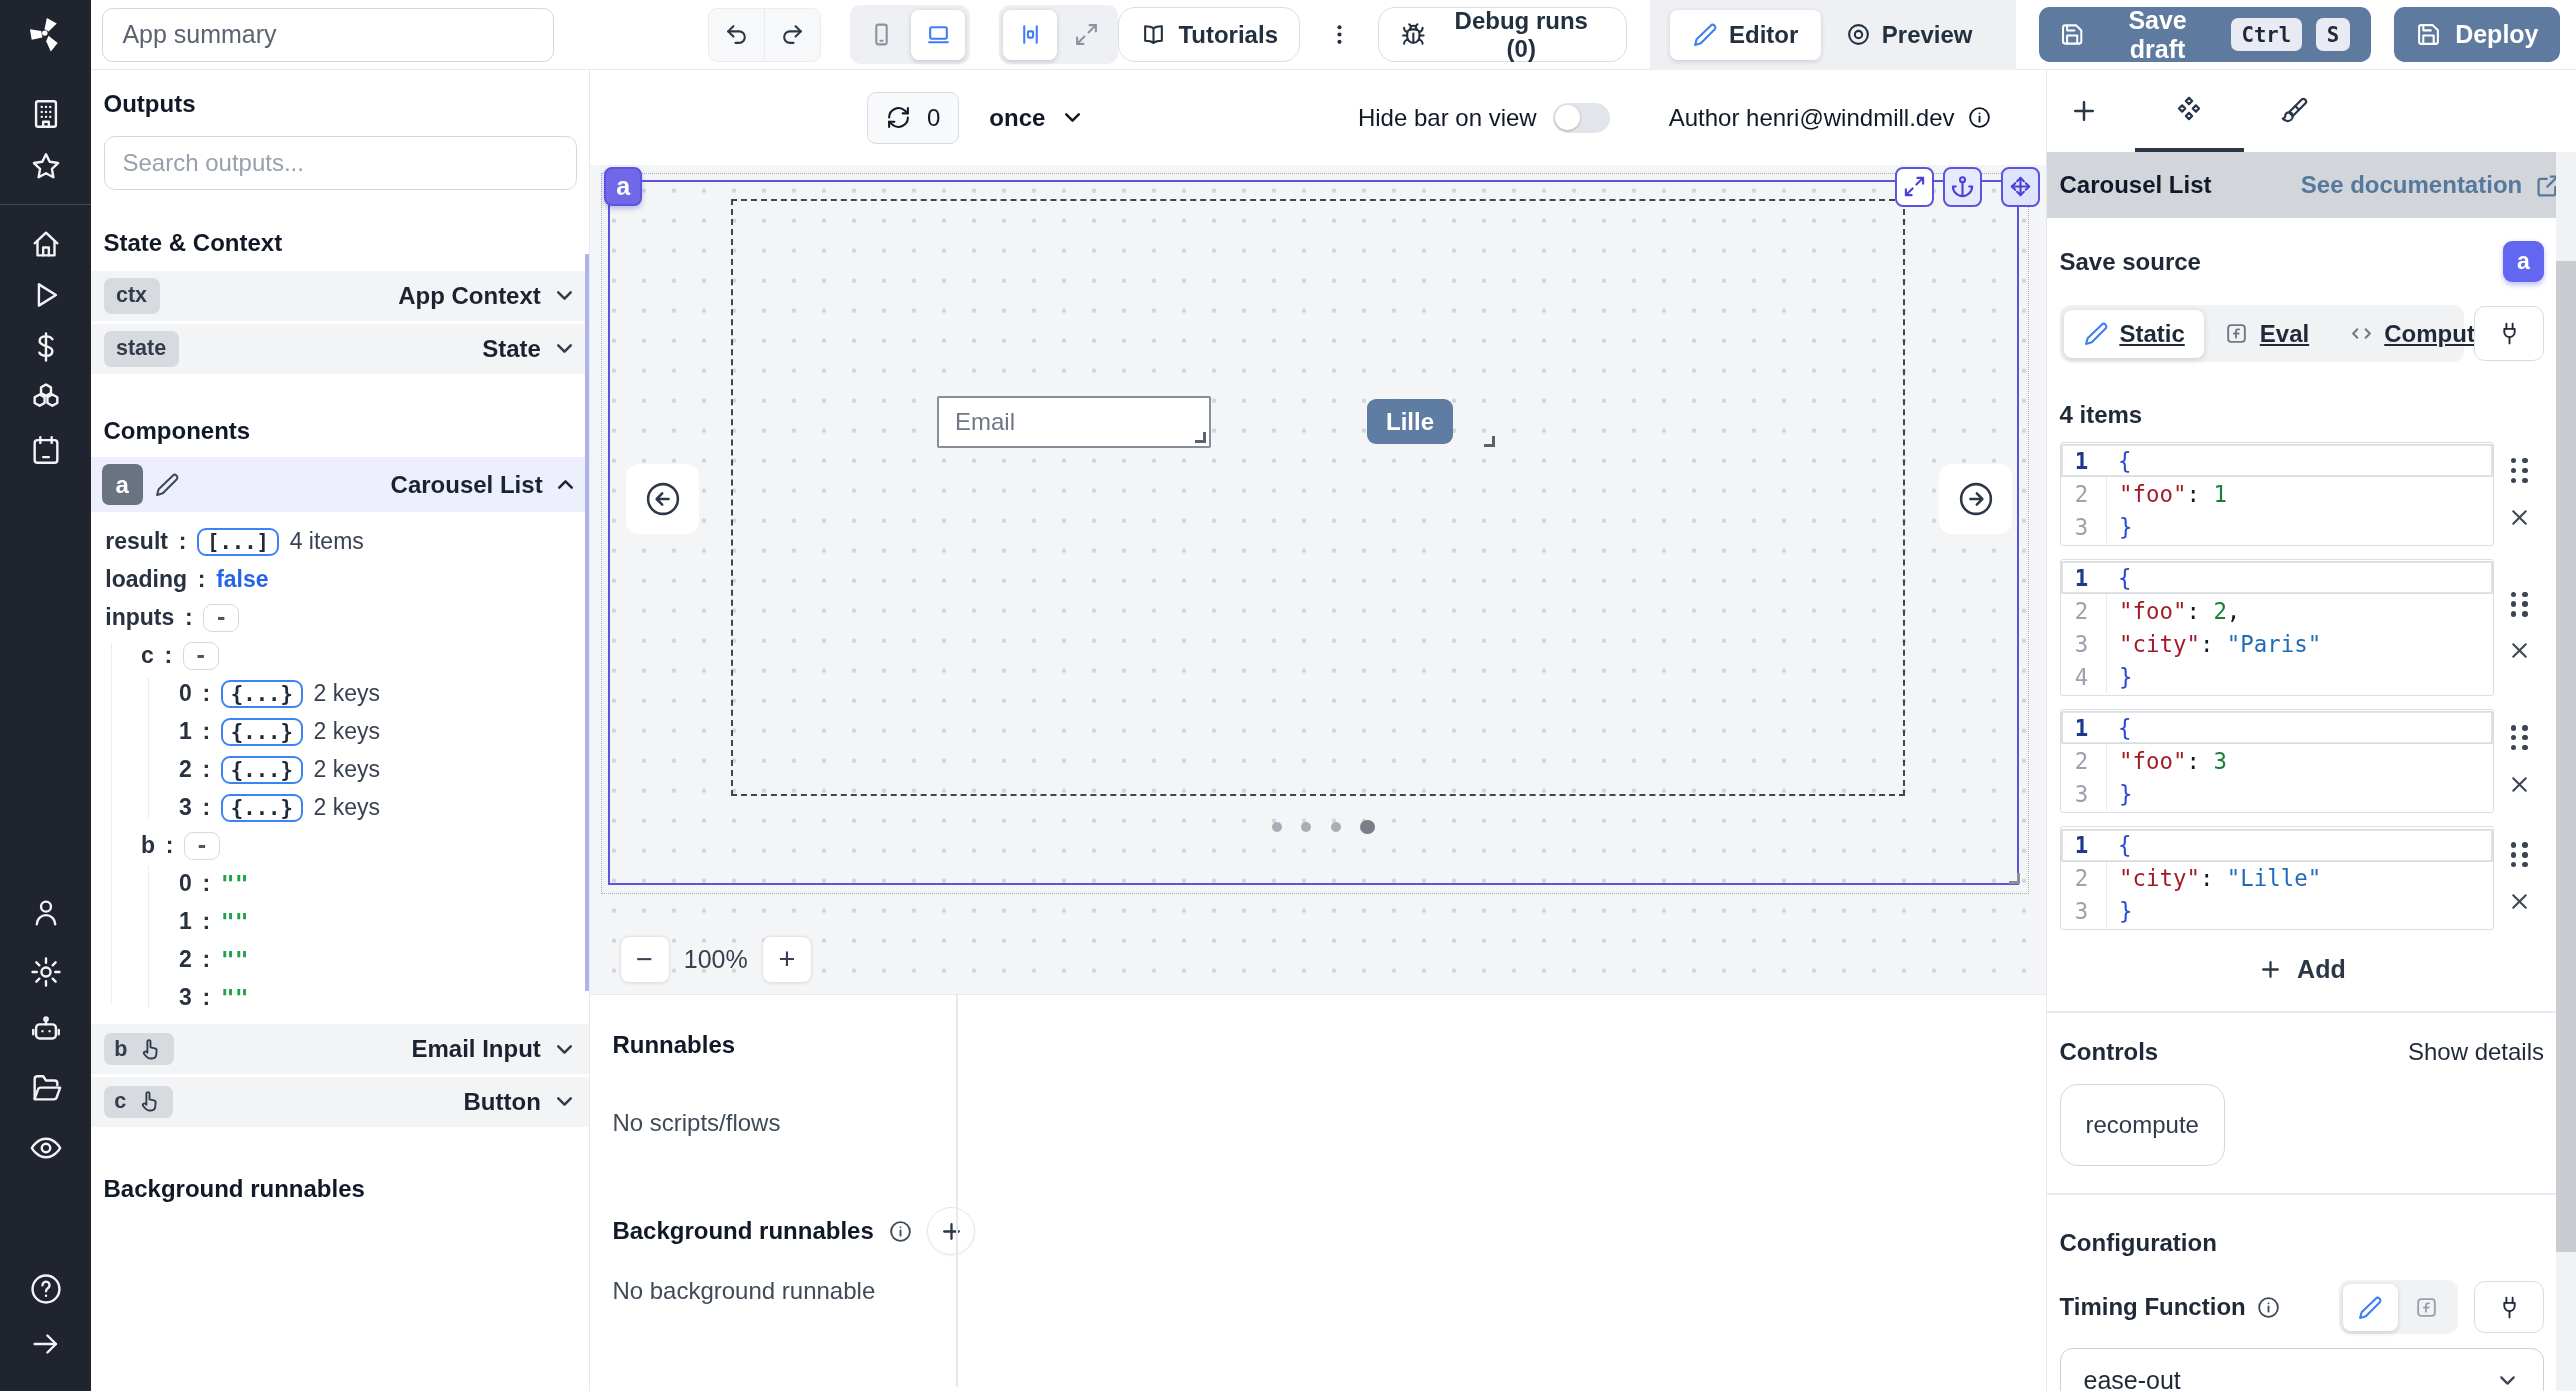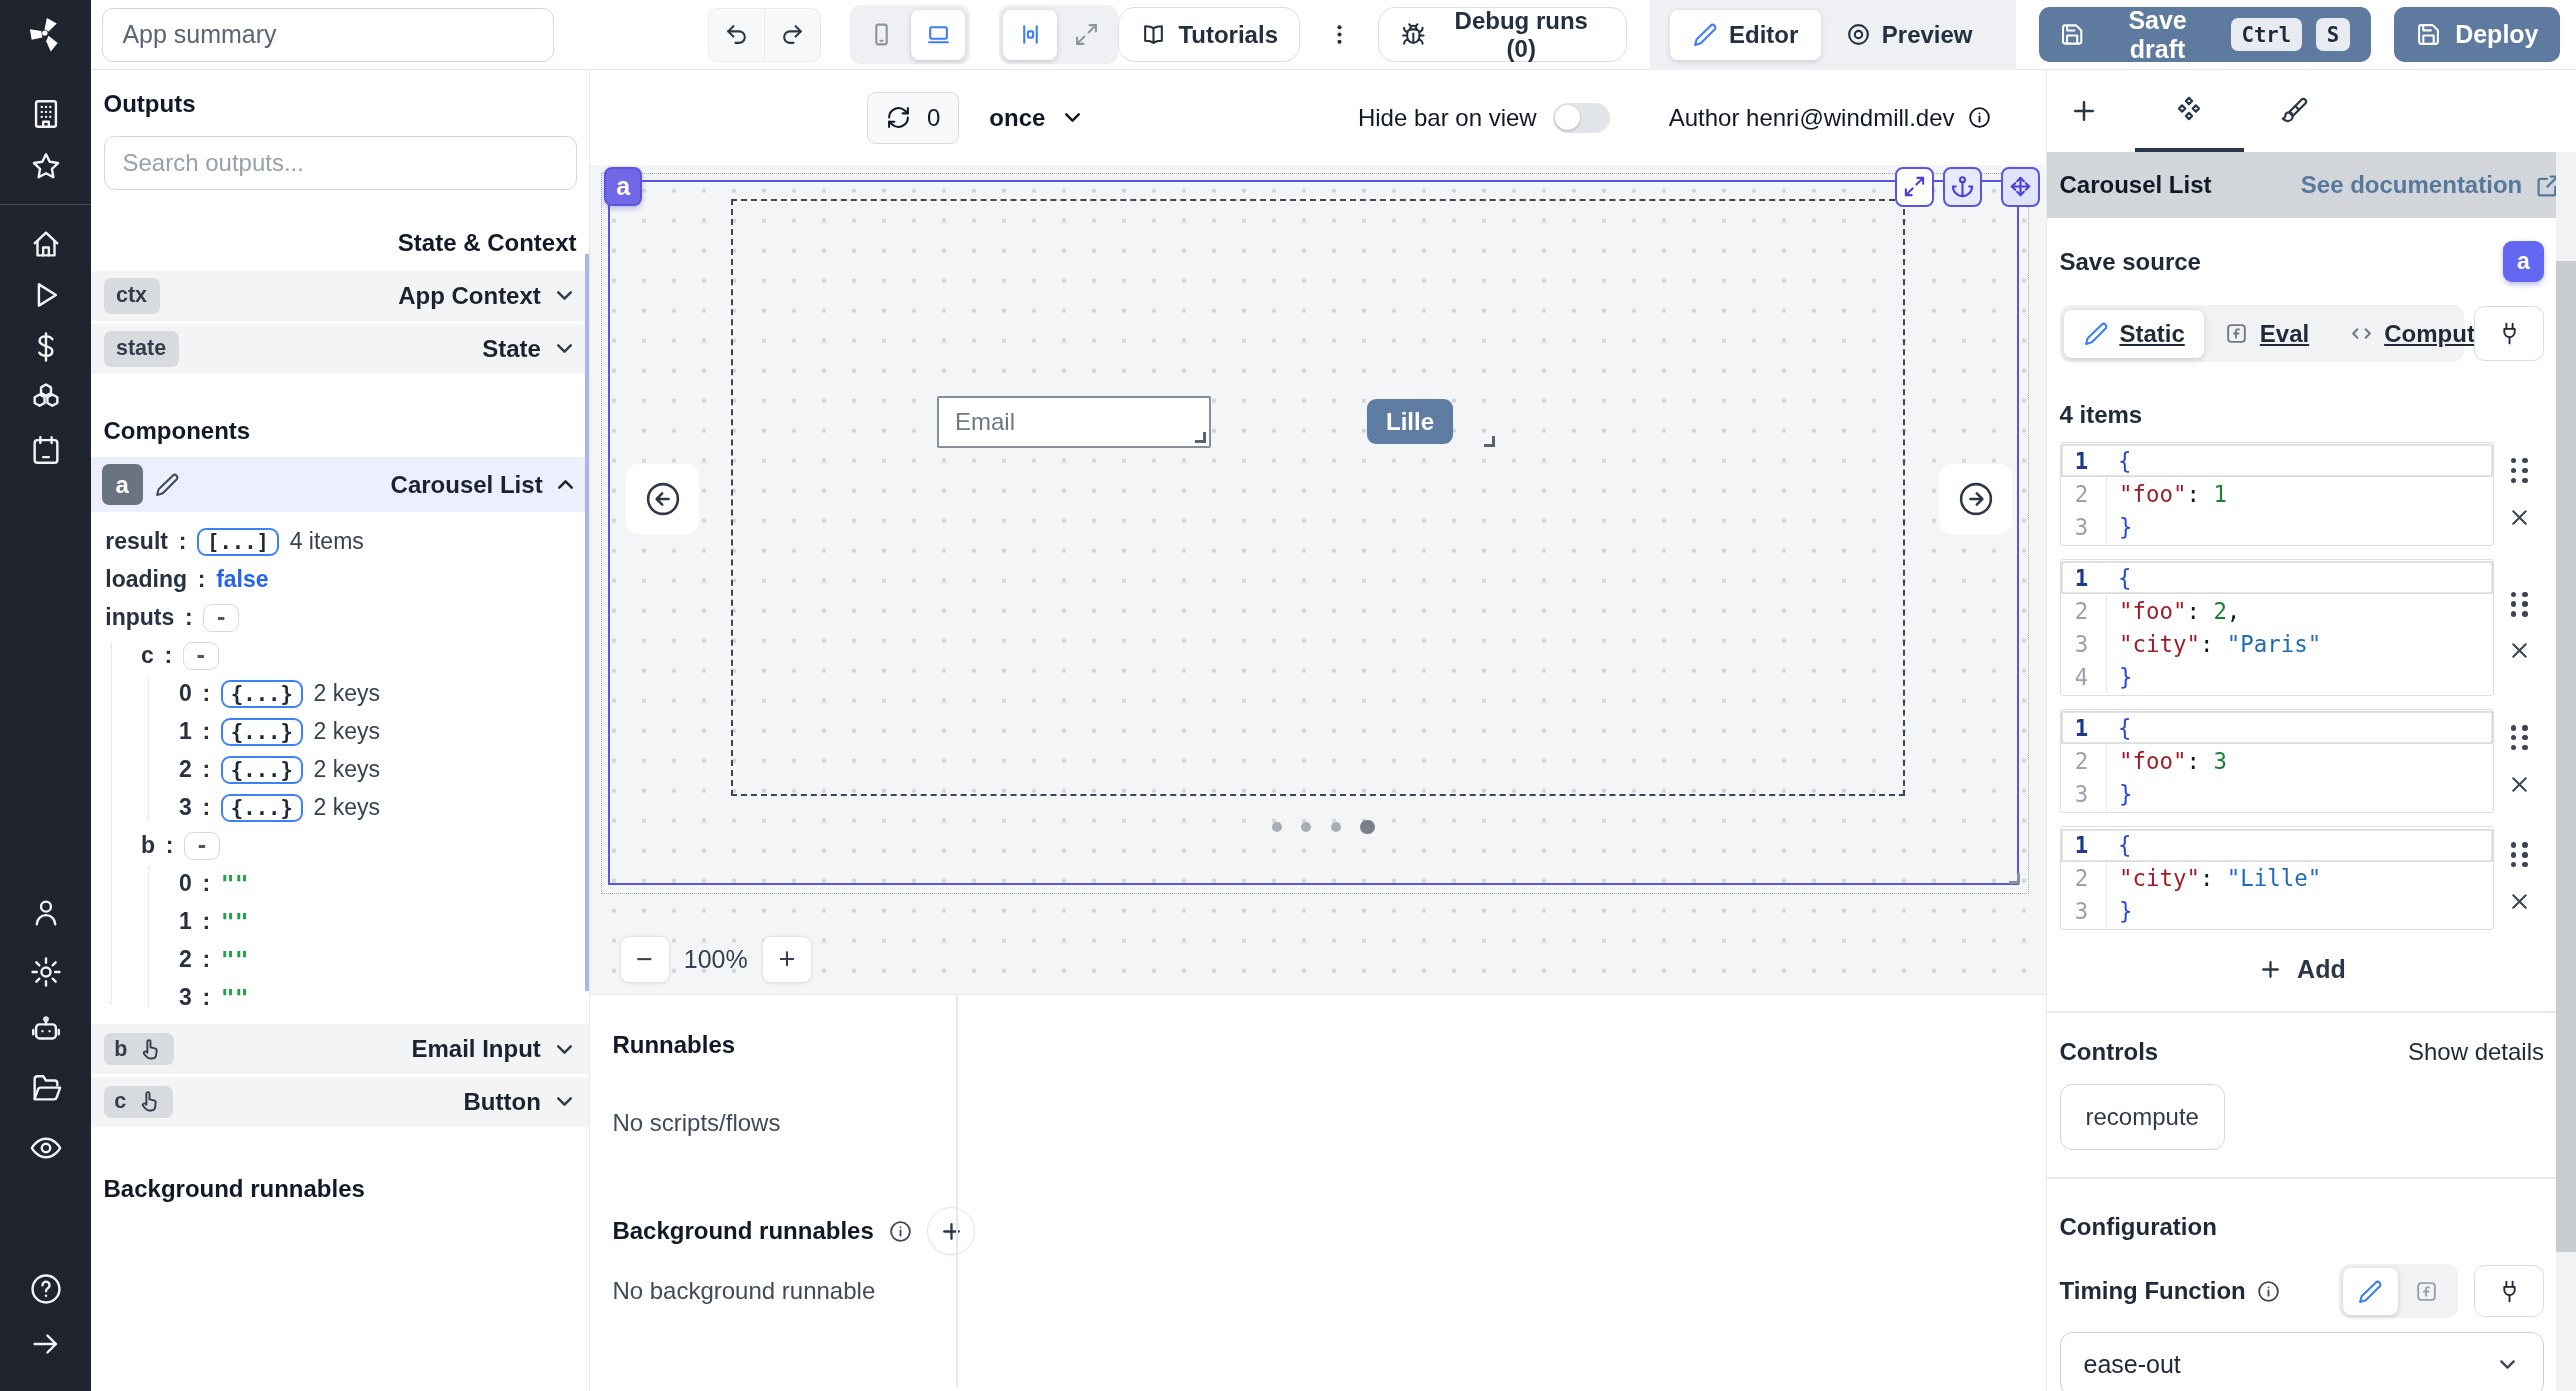--- a/index.html
+++ b/index.html
@@ -45,21 +45,21 @@
   .rail-div { width:91px; height:1.8px; background:#434a5a; margin-top:12.5px; }
 
   
   #outputs-panel { position:absolute; left:91px; top:70px; width:499px; bottom:0; background:#fff;
     border-right:1.8px solid #e6e8ec; overflow:hidden; }
   .panel-h { font-size:24px; font-weight:bold; color:#111827; padding:0 12.5px; }
   #outputs-title { padding-top:19.7px; }
   .search-input { display:block; margin:18px 12.5px 0; width:calc(100% - 25px); height:54px; border:1.8px solid #d3d7dd;
     border-radius:10.7px; font-size:24px; padding:0 18px; color:#374151; }
   .search-input::placeholder { color:#97a0ad; }
-  #sc-title { margin-top:39px;text-align:right; }
+  #sc-title { margin-top:39px; }
   .kvrow { height:50px; background:#f3f4f6; display:flex; align-items:center; justify-content:space-between; padding:0 12.5px; }
   .kvrow.first { margin-top:14.3px; }
   .kvrow + .kvrow { margin-top:2.7px; }
   .kvbadge { background:#d7dade; border-radius:7.2px; padding:5.4px 12.5px; font-size:21.5px; font-weight:bold; color:#323c4b; }
   .kvright { display:flex; gap:10.7px; align-items:center; font-size:24px; font-weight:bold; color:#1b2330; }
   .kvright svg { color:#323c4b; }
   #comp-title { margin-top:43px; }
   .selrow { height:55px; background:#edeffc; margin-top:12.5px; display:flex; align-items:center; padding:0 10.7px; }
   .selbadge { width:41px; height:41px; background:#6a7382; color:#fff; font-size:24px; font-weight:bold;
     border-radius:7.2px; display:flex; align-items:center; justify-content:center; }
@@ -183,21 +183,21 @@
   .tok-b { color:#2948d7; } .tok-k { color:#a11b26; } .tok-n { color:#1b7f37; } .tok-s { color:#1e6bb8; } .tok-p { color:#111827; }
   .item-tools { width:50px; display:flex; flex-direction:column; align-items:center; justify-content:center; gap:21.5px; color:#3b4554; }
   .drag-handle { display:grid; grid-template-columns:5.4px 5.4px; gap:4.5px 6.3px; }
   .hdot { width:5.4px; height:5.4px; border-radius:50%; background:#3b4554; }
   .add-row { display:flex; justify-content:center; margin-top:25px; }
   .add-btn { display:flex; gap:14.3px; align-items:center; font-size:25px; font-weight:bold; color:#2b3647; }
   .hdiv { height:1.8px; background:#e8eaed; margin:27px -32px 0 -12.5px; }
   .controls-row { display:flex; justify-content:space-between; align-items:center; margin-top:25px; }
   .controls-title, .config-title, .styling-title { font-size:24px; font-weight:bold; }
   .show-details { font-size:24px; color:#1f2937; }
-  .recompute { display:inline-block; margin-top:18px; border:1.8px solid #d4d8dd; border-radius:12px; padding:18px 25px;
+  .recompute { display:inline-block; margin-top:18px; border:1.8px solid #d4d8dd; border-radius:18px; padding:26px 25px;
     font-size:24px; color:#303a48; }
   .config-title { margin-top:34px; }
   .timing-row { display:flex; align-items:center; margin-top:23px; }
   .timing-label { display:flex; gap:10.7px; align-items:center; font-size:24px; font-weight:bold; }
   .timing-label svg { color:#404a58; }
   .mini-seg { margin-left:auto; background:#f1f2f4; border-radius:10.7px; padding:3.6px; display:flex; gap:1.8px; }
   .mini-btn { width:55px; height:47px; display:flex; align-items:center; justify-content:center; border-radius:8px; color:#98a1ac; }
   .mini-btn.active { background:#fff; box-shadow:0 1.8px 5.4px rgba(0,0,0,.15); color:#3f7df6; }
   .plug-btn2 { width:70px; height:52px; border:1.8px solid #d8dbe0; border-radius:10.7px; margin-left:16px;
     display:flex; align-items:center; justify-content:center; color:#1f2937; }

